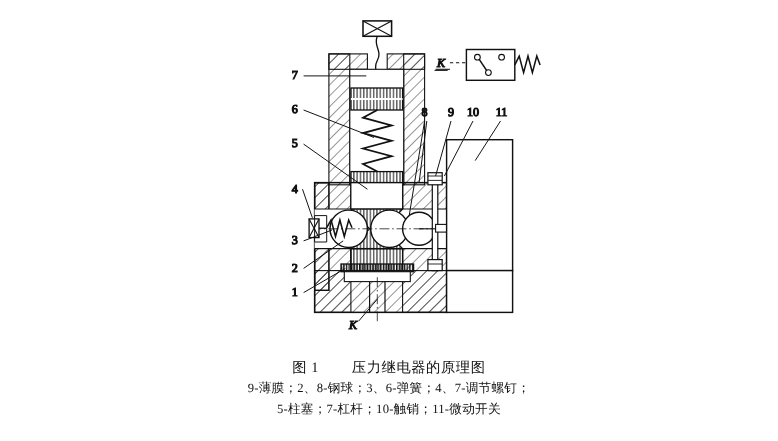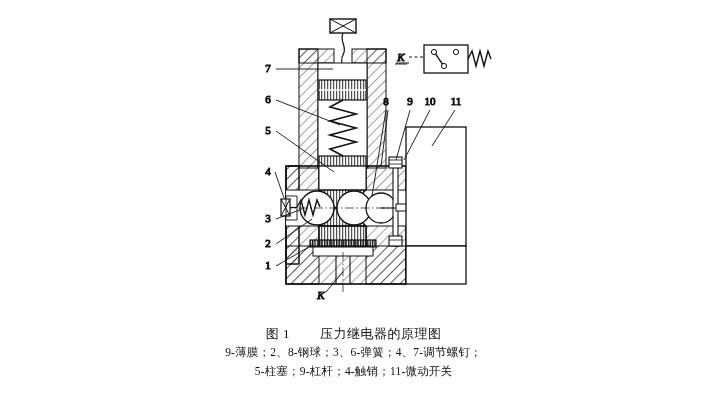--- a/index.html
+++ b/index.html
@@ -246,15 +246,15 @@
         <text class="k-label" x="321" y="299" text-anchor="middle">K</text>
         <text class="k-label" x="401" y="61" text-anchor="middle">K</text>
         <line x1="395" y1="64" x2="407" y2="64" stroke="#111111" stroke-width="0.9"></line>
       </g>
 
     </g>
   </svg>
 
   <div class="cap" id="caption-title">图 1        压力继电器的原理图</div>
   <div class="cap" id="caption-line1">9-薄膜；2、8-钢球；3、6-弹簧；4、7-调节螺钉；</div>
-  <div class="cap" id="caption-line2">5-柱塞；9-杠杆；4-触销；11-微动开关</div>
+  <div class="cap" id="caption-line2">5-柱塞；7-杠杆；10-触销；11-微动开关</div>
 
 </div>
 
 </body></html>

